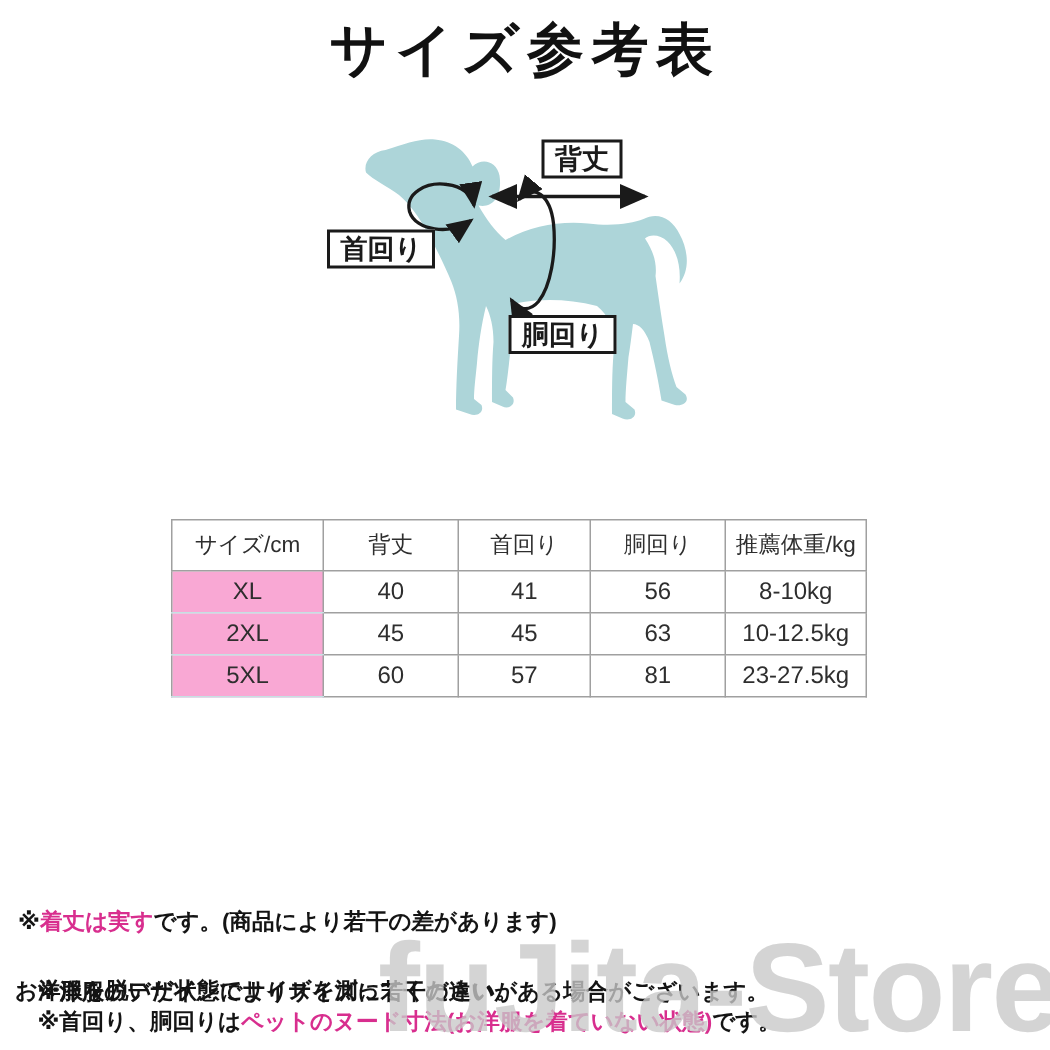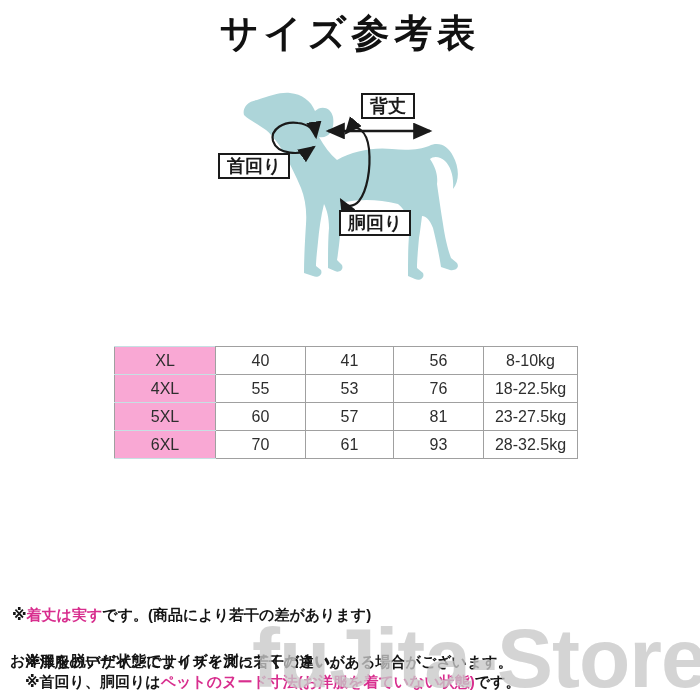--- a/index.html
+++ b/index.html
@@ -74,47 +74,47 @@
 
 <table class="sizes">
   <colgroup>
     <col style="width:101px">
       <col style="width:90px">
       <col style="width:88px">
     <col style="width:90px">
       <col style="width:94px">
   </colgroup>
   <tbody>
+      <tr>
+    <th>サイズ/cm</th>
+    <th>背丈</th>
+    <th>首回り</th>
+    <th>胴回り</th>
+    <th>推薦体重/kg</th>
+  </tr>
   <tr>
     <td class="size-col">XL</td>
     <td>40</td>
     <td>41</td>
     <td>56</td>
     <td>8-10kg</td>
   </tr>
   <tr>
-    <td class="size-col">4XL</td>
-    <td>55</td>
-    <td>53</td>
-    <td>76</td>
-    <td>18-22.5kg</td>
+    <td class="size-col">2XL</td>
+    <td>45</td>
+    <td>45</td>
+    <td>63</td>
+    <td>10-12.5kg</td>
   </tr>
   <tr>
     <td class="size-col">5XL</td>
     <td>60</td>
     <td>57</td>
     <td>81</td>
     <td>23-27.5kg</td>
-  </tr>
-  <tr>
-    <td class="size-col">6XL</td>
-    <td>70</td>
-    <td>61</td>
-    <td>93</td>
-    <td>28-32.5kg</td>
   </tr>
 </tbody>
   </table>
 
 <div class="note" style="left:12px;top:605px;"><span>※</span><span class="pink">着丈は実す</span><span>です。(商品により若干の差があります)</span></div>
 <div class="note" style="left:25px;top:624px;margin-top:48px;"><span>※首回り、胴回りは</span><span class="pink">ペットのヌード寸法(お洋服を着ていない状態)</span><span>です。</span></div>
 <div class="note" style="left:10px;top:651px;">お洋服を脱いだ状態でサイズを測ってください。</div>
 <div class="note" style="left:25px;top:652px;text-align:right;">※洋服のデザインによりサイズに若干の違いがある場合がございます。</div>
 
 <div class="watermark">fuJita-Store</div>

